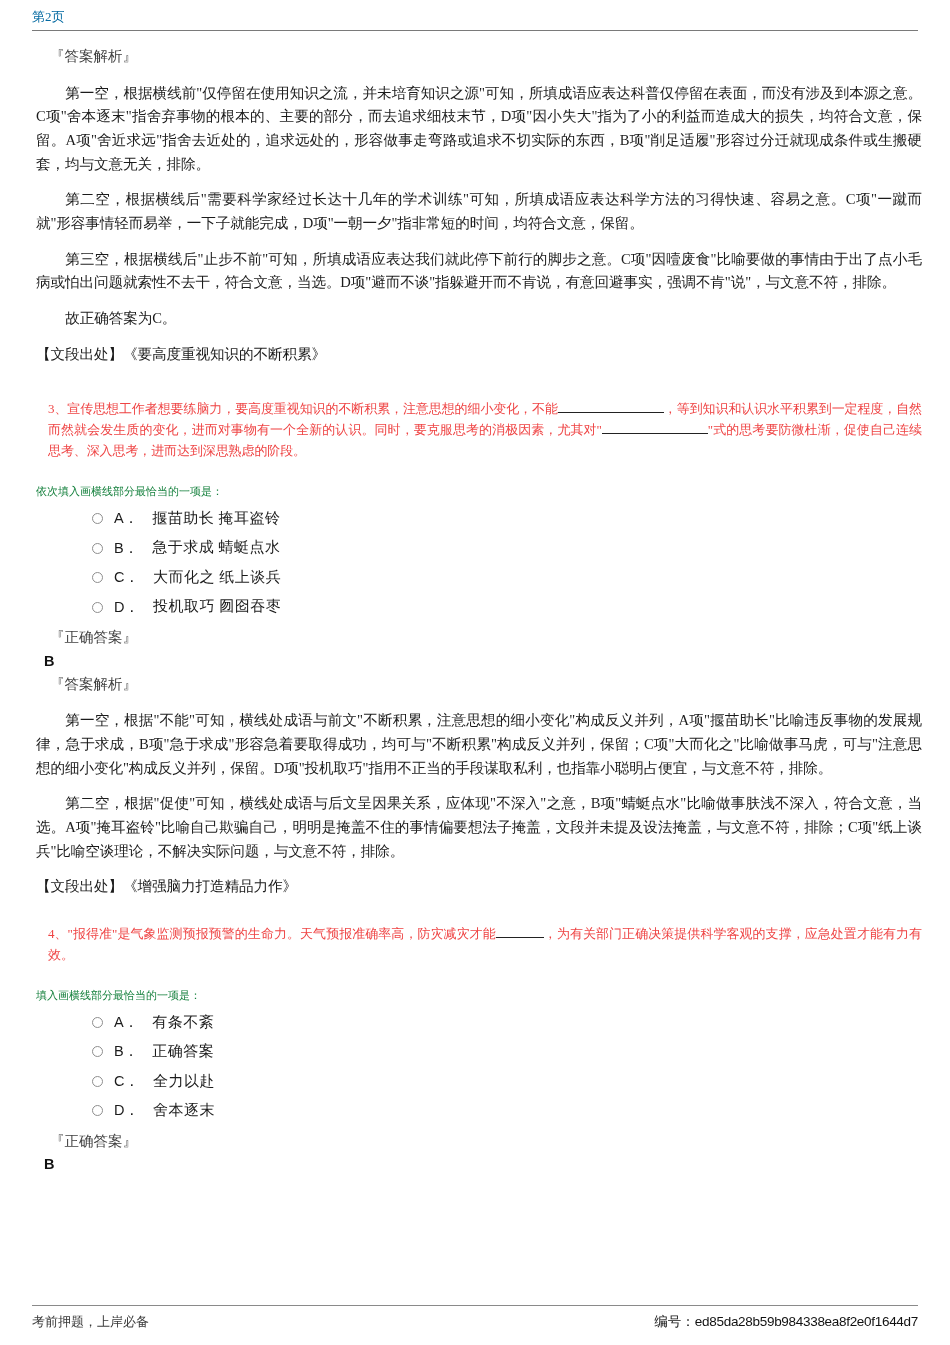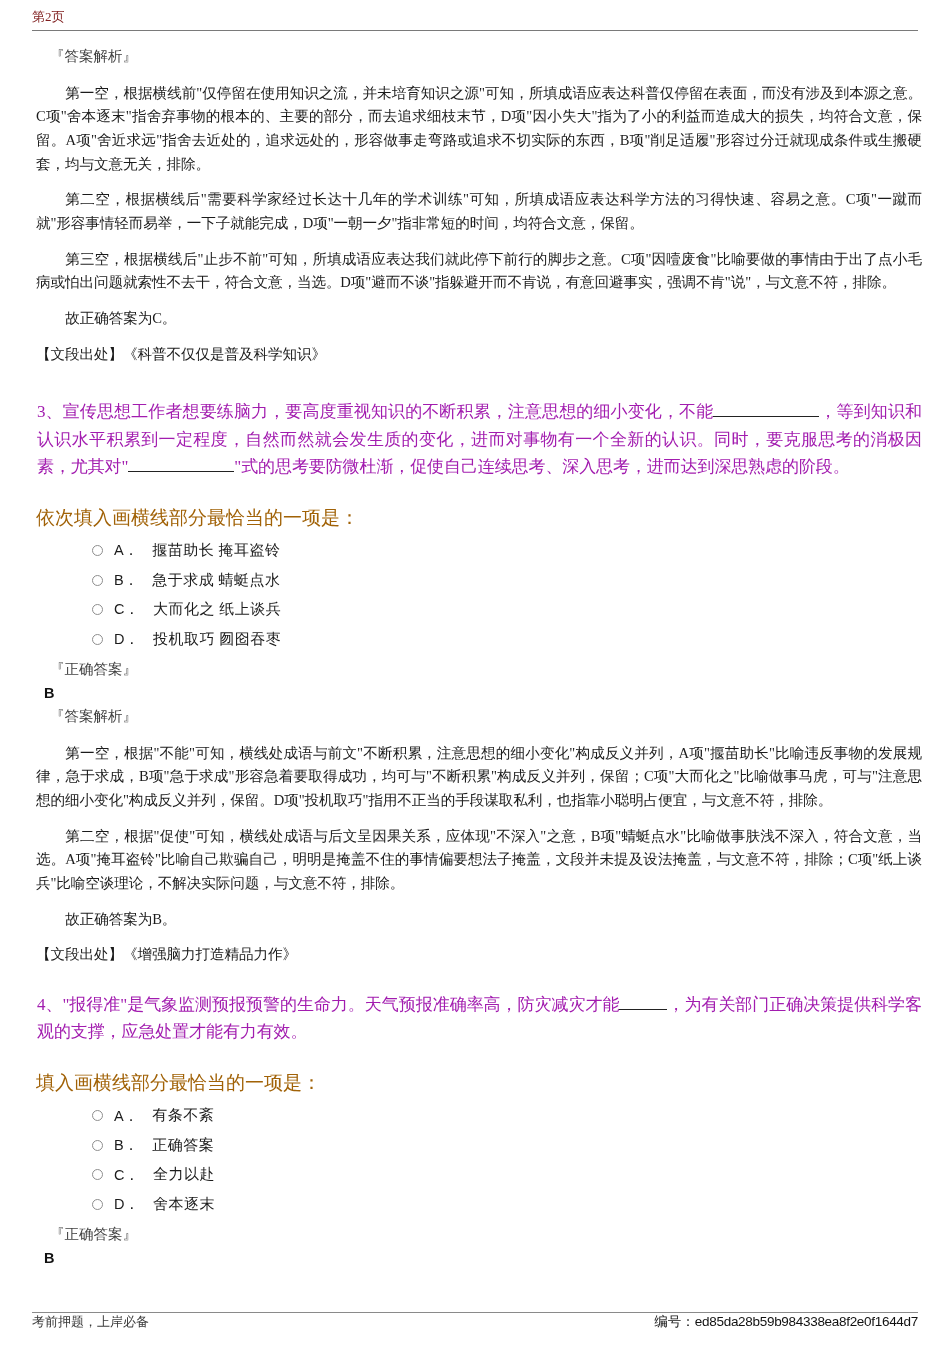--- a/index.html
+++ b/index.html
@@ -32,21 +32,21 @@
     width: 886px;
     display: flex;
     align-items: flex-end;
     justify-content: space-between;
     border-bottom: 1px solid #7a7a7a;
     padding-bottom: 4px;
     box-sizing: border-box;
   }
   .header-left {
     font-size: 13px;
-    color: #7f1d1d;
+    color: #0369a1;
     white-space: nowrap;
     letter-spacing: 0px;
   }
   .header-right {
     font-size: 14.5px;
     color: #111111;
     white-space: nowrap;
     letter-spacing: -0.2px;
   }
 
@@ -81,32 +81,32 @@
     margin: 0 0 12px 0;
     text-align: justify;
     text-justify: inter-ideograph;
     text-indent: 2em;
     letter-spacing: -0.1px;
   }
   p.para.noindent {
     text-indent: 0;
   }
   p.qtext {
-    font-size: 17px;
+    font-size: 13px;
     line-height: 1.62;
-    color: #a21caf;
-    margin: 0 0 10px 1px;
+    color: #ef4444;
+    margin: 0 0 10px 12px;
     text-align: justify;
     text-justify: inter-ideograph;
     letter-spacing: -0.1px;
   }
   p.prompt {
-    font-size: 19px;
+    font-size: 11px;
     line-height: 1.6;
-    color: #a16207;
+    color: #15803d;
     margin: 0 0 8px 0;
   }
   .blank {
     display: inline-block;
     border-bottom: 1px solid #222;
     vertical-align: baseline;
   }
   .blank.w-long { width: 106px; }
   .blank.w-short { width: 48px; }
 
@@ -151,20 +151,21 @@
   
   .page-footer {
     position: absolute;
     left: 32px;
     bottom: 14px;
     width: 886px;
     display: flex;
     align-items: flex-start;
     justify-content: space-between;
     border-top: 1px solid #8a8a8a;
+    padding-top: 7px;
     box-sizing: border-box;
   }
   .footer-left {
     font-size: 13px;
     color: #3a3a3a;
     white-space: nowrap;
   }
   .footer-right {
     font-size: 13.5px;
     color: #111111;
@@ -188,21 +189,21 @@
   <div class="content">
 
     <div class="lbl">『答案解析』</div>
     <div class="spacer-sm"></div>
 
     <p class="para">第一空，根据横线前"仅停留在使用知识之流，并未培育知识之源"可知，所填成语应表达科普仅停留在表面，而没有涉及到本源之意。C项"舍本逐末"指舍弃事物的根本的、主要的部分，而去追求细枝末节，D项"因小失大"指为了小的利益而造成大的损失，均符合文意，保留。A项"舍近求远"指舍去近处的，追求远处的，形容做事走弯路或追求不切实际的东西，B项"削足适履"形容过分迁就现成条件或生搬硬套，均与文意无关，排除。</p>
     <p class="para">第二空，根据横线后"需要科学家经过长达十几年的学术训练"可知，所填成语应表达科学方法的习得快速、容易之意。C项"一蹴而就"形容事情轻而易举，一下子就能完成，D项"一朝一夕"指非常短的时间，均符合文意，保留。</p>
     <p class="para">第三空，根据横线后"止步不前"可知，所填成语应表达我们就此停下前行的脚步之意。C项"因噎废食"比喻要做的事情由于出了点小毛病或怕出问题就索性不去干，符合文意，当选。D项"避而不谈"指躲避开而不肯说，有意回避事实，强调不肯"说"，与文意不符，排除。</p>
     <p class="para">故正确答案为C。</p>
 
-    <p class="para noindent"><span>【文段出处】</span><span>《科普不仅仅是普及科学知识》</span></p>
+    <p class="para noindent"><span>【文段出处】</span><span>《要高度重视知识的不断积累》</span></p>
 
     <div class="spacer-md"></div>
 
     <p class="qtext"><span>3、</span><span>宣传思想工作者想要练脑力，要高度重视知识的不断积累，注意思想的细小变化，不能</span><span class="blank w-long"></span><span>，等到知识和认识水平积累到一定程度，自然而然就会发生质的变化，进而对事物有一个全新的认识。同时，要克服思考的消极因素，尤其对"</span><span class="blank w-long"></span><span>"式的思考要防微杜渐，促使自己连续思考、深入思考，进而达到深思熟虑的阶段。</span></p>
 
     <div class="spacer-sm"></div>
     <p class="prompt">依次填入画横线部分最恰当的一项是：</p>
 
     <ul class="options">
       <li>
@@ -228,21 +229,20 @@
     </ul>
 
     <div class="lbl">『正确答案』</div>
     <div class="ans-letter">B</div>
     <div class="lbl">『答案解析』</div>
 
     <div class="spacer-sm"></div>
 
     <p class="para">第一空，根据"不能"可知，横线处成语与前文"不断积累，注意思想的细小变化"构成反义并列，A项"揠苗助长"比喻违反事物的发展规律，急于求成，B项"急于求成"形容急着要取得成功，均可与"不断积累"构成反义并列，保留；C项"大而化之"比喻做事马虎，可与"注意思想的细小变化"构成反义并列，保留。D项"投机取巧"指用不正当的手段谋取私利，也指靠小聪明占便宜，与文意不符，排除。</p>
     <p class="para">第二空，根据"促使"可知，横线处成语与后文呈因果关系，应体现"不深入"之意，B项"蜻蜓点水"比喻做事肤浅不深入，符合文意，当选。A项"掩耳盗铃"比喻自己欺骗自己，明明是掩盖不住的事情偏要想法子掩盖，文段并未提及设法掩盖，与文意不符，排除；C项"纸上谈兵"比喻空谈理论，不解决实际问题，与文意不符，排除。</p>
-    <p class="para">故正确答案为B。</p>
 
     <p class="para noindent"><span>【文段出处】</span><span>《增强脑力打造精品力作》</span></p>
 
     <div class="spacer-sm"></div>
 
     <p class="qtext"><span>4、</span><span>"报得准"是气象监测预报预警的生命力。天气预报准确率高，防灾减灾才能</span><span class="blank w-short"></span><span>，为有关部门正确决策提供科学客观的支撑，应急处置才能有力有效。</span></p>
 
     <div class="spacer-sm"></div>
     <p class="prompt">填入画横线部分最恰当的一项是：</p>
 

